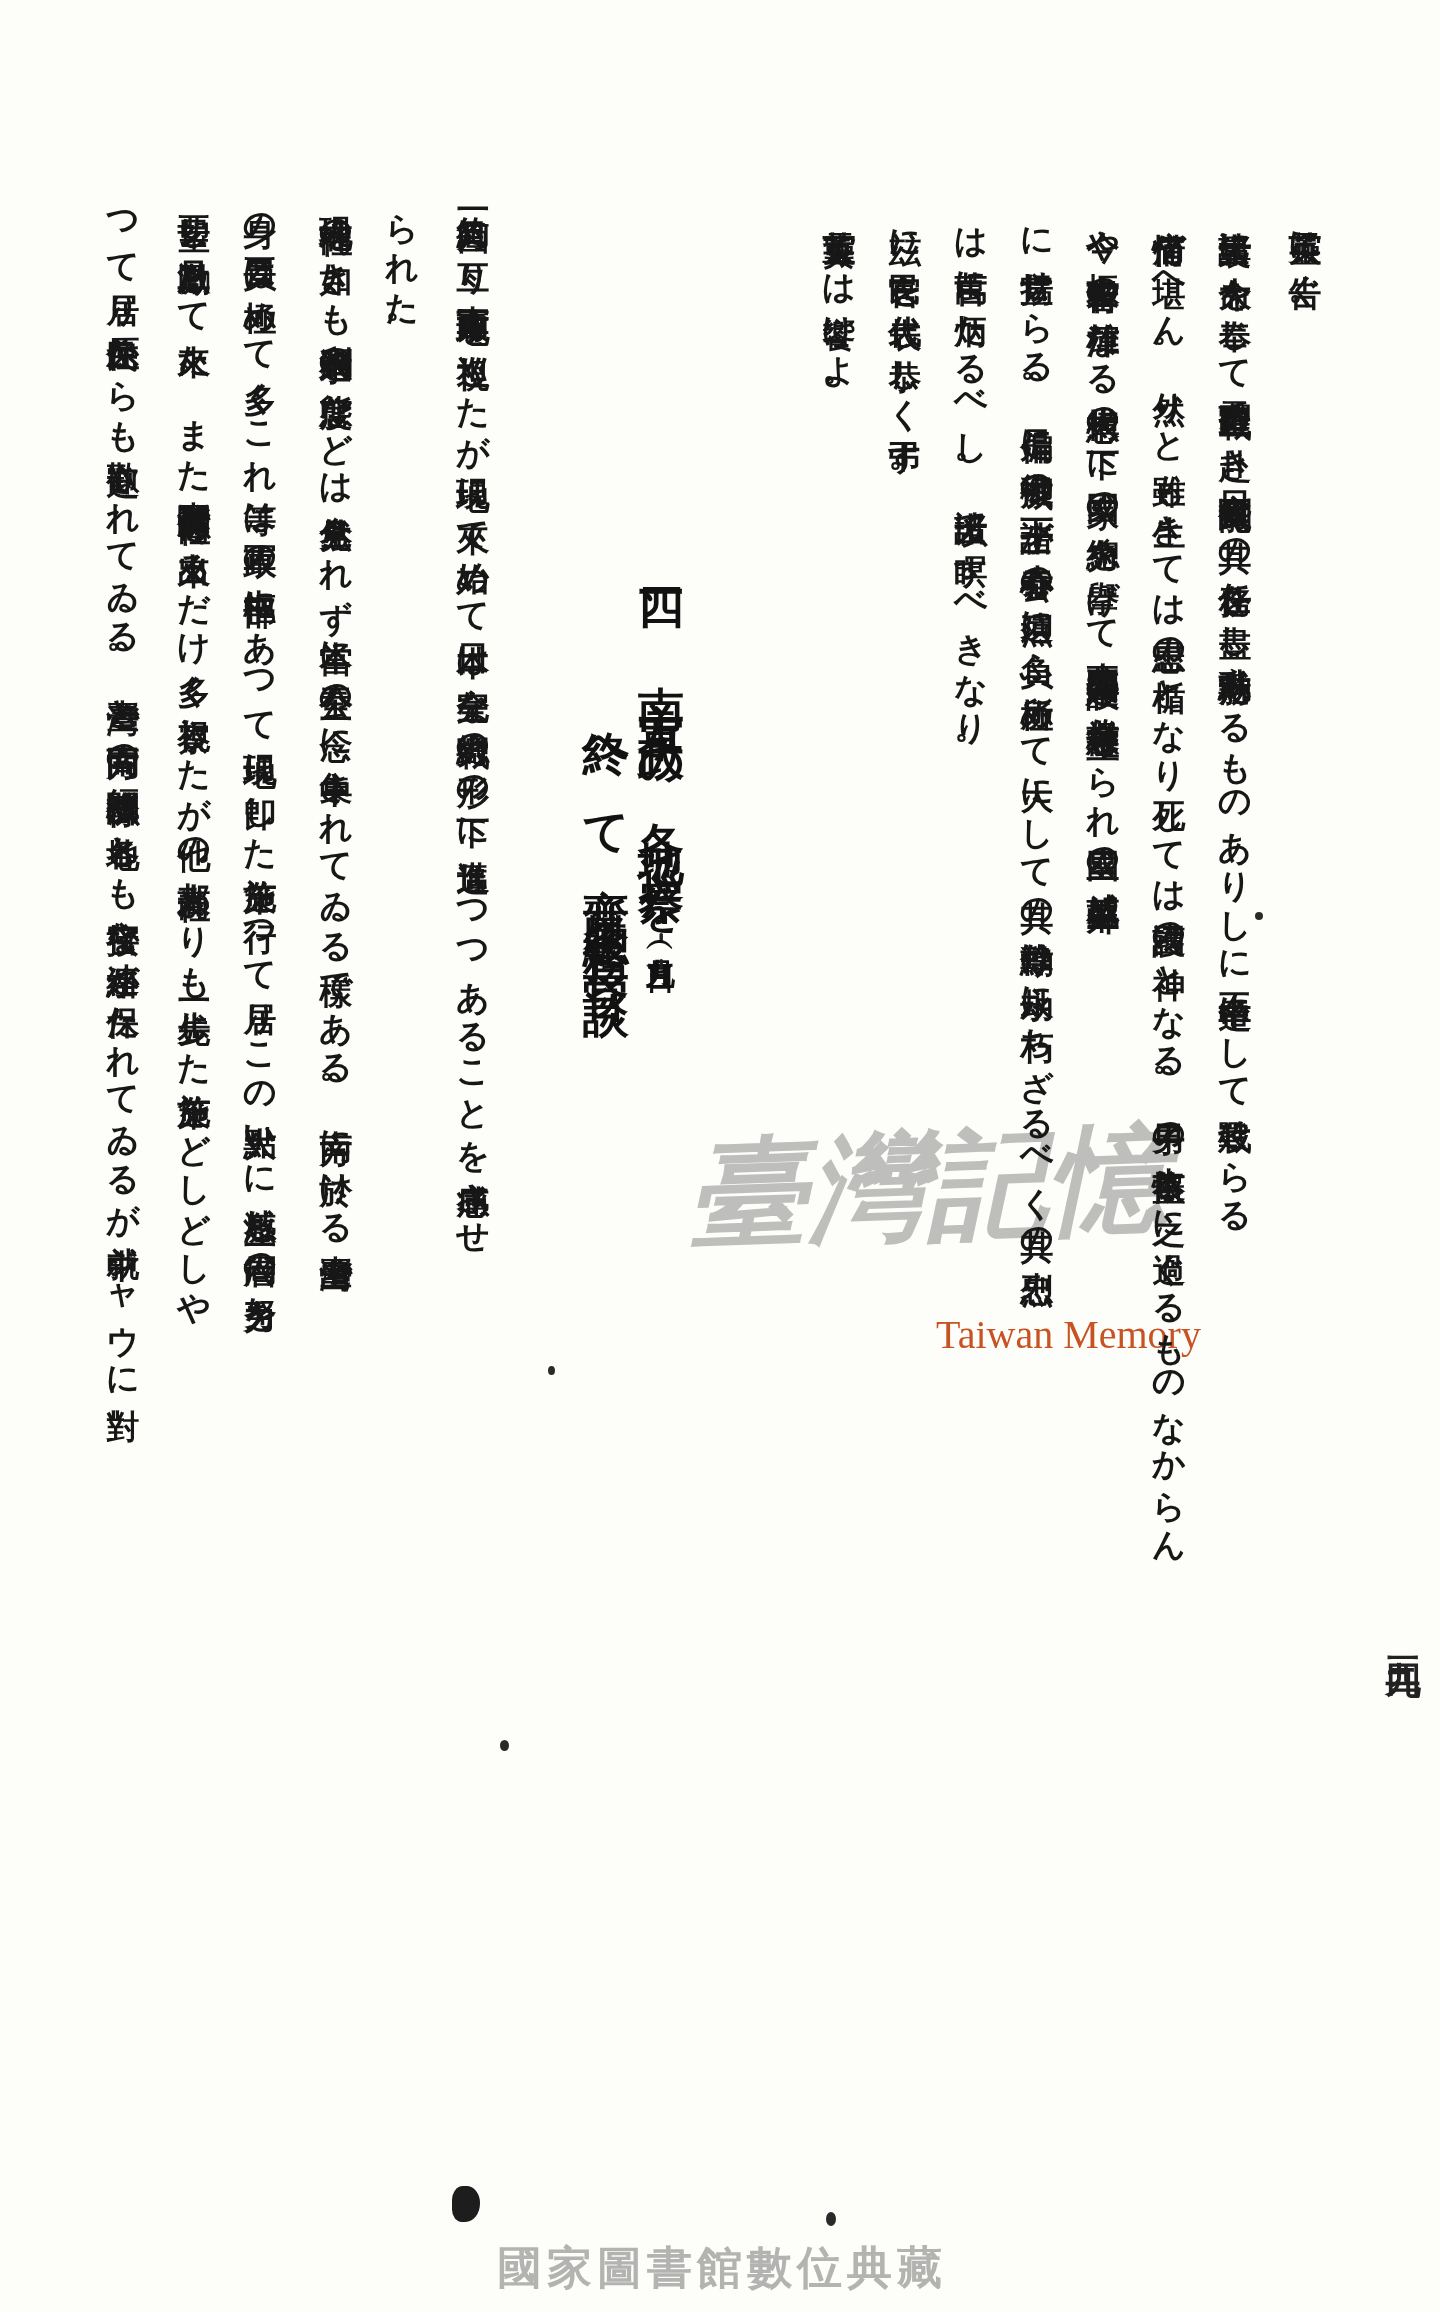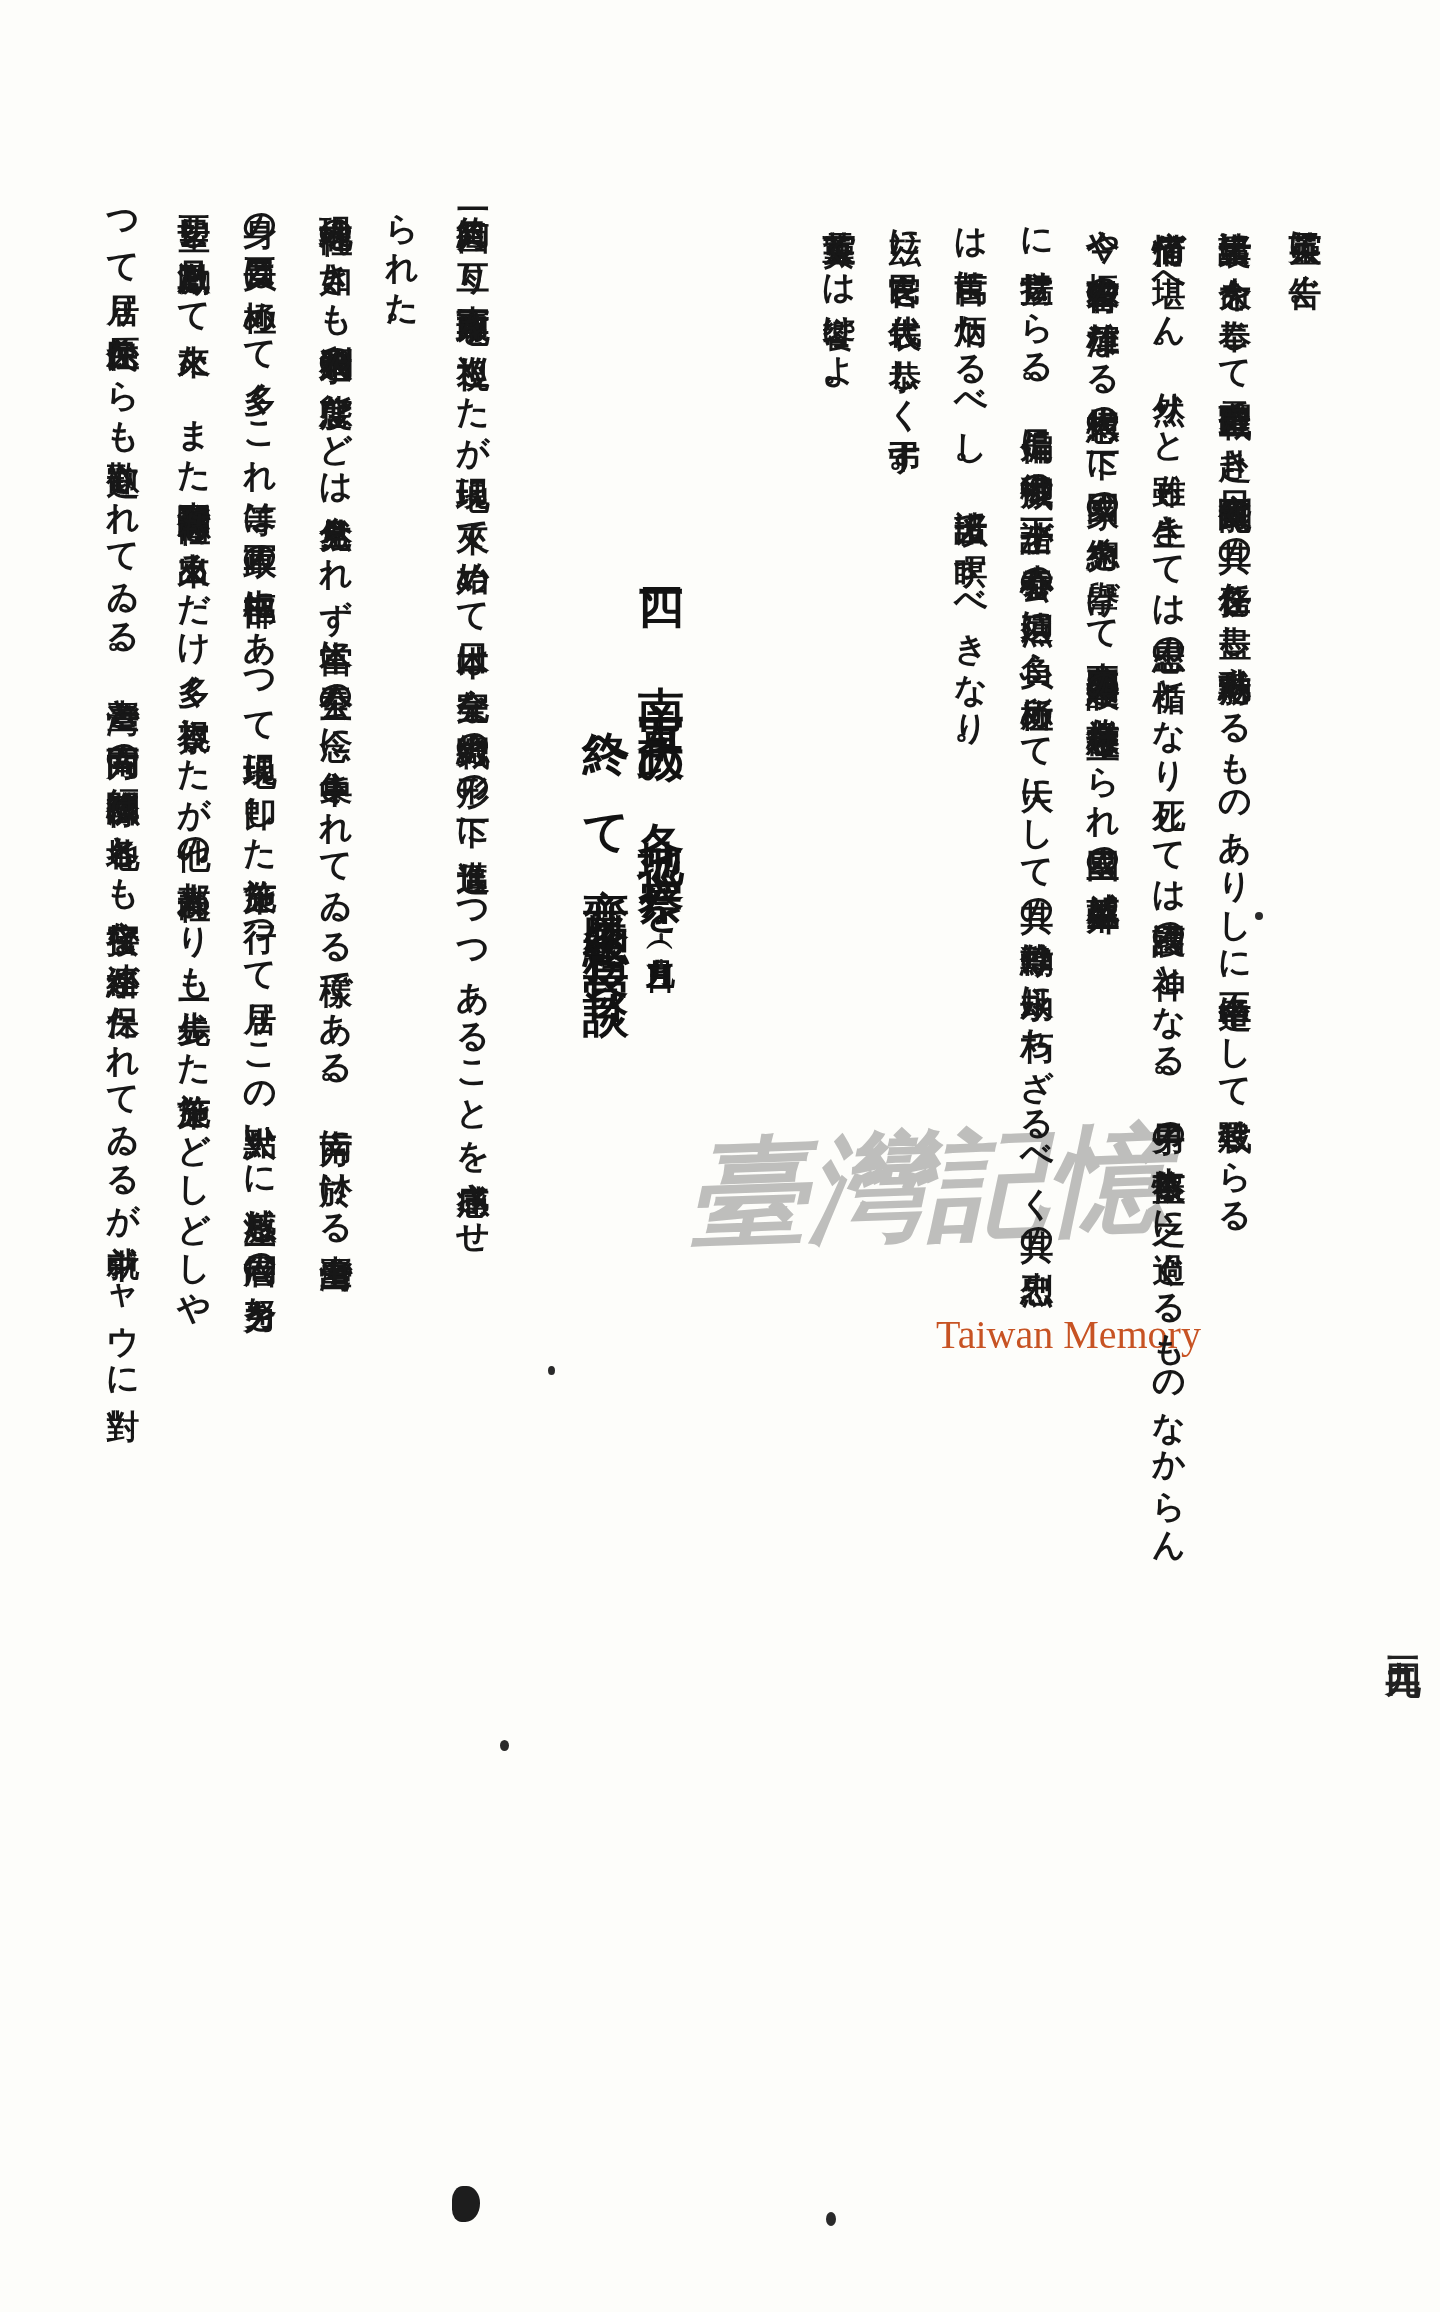--- a/index.html
+++ b/index.html
@@ -113,20 +113,21 @@
 </head>
 <body>
 
 <div class="page">
 
   <div class="wm-center">
     <span class="wm-cjk">臺灣記憶</span>
     <span class="wm-latin">Taiwan Memory</span>
   </div>
 
+  <div class="wm-bottom">國家圖書館數位典藏</div>
 
   <div class="vcol memorial" style="left:1288px; top:205px;">英靈に告ぐ。</div>
   <div class="vcol memorial" style="left:1218px; top:205px;">諸士曩に大命を奉じて勇躍聖戰に赴き日夜奮鬪能く其の任務を盡し武勳赫々たるものありしに不幸中道にして戰歿せらる</div>
   <div class="vcol memorial" style="left:1152px; top:205px;">痛惜何ぞ堪へん。然りと雖も生きては盡忠の楯となり死しては護國の神となる。男子の本懷蓋し之に過ぐるものなからん</div>
   <div class="vcol memorial" style="left:1086px; top:205px;">今や振古未曾有の雄渾なる大構想の下に國家の總力を擧げて大東亞共榮圈建設の偉業愈ゝ確立せられ皇國の威望益ゝ中外</div>
   <div class="vcol memorial" style="left:1020px; top:205px;">に宣揚せらる。是偏に御稜威の下諸士が赤心奉公の遺烈に負ふ所極めて大にして其の偉勳は永劫に朽ちざるべく其の忠烈</div>
   <div class="vcol memorial" style="left:954px;  top:205px;">は萬古に炳たるべし。諸士以て瞑すべきなり。</div>
   <div class="vcol memorial" style="left:888px;  top:205px;">玆に官民を代表し恭しく弔す。</div>
   <div class="vcol memorial" style="left:822px;  top:205px;">英靈冀くは饗けよ。</div>
 

